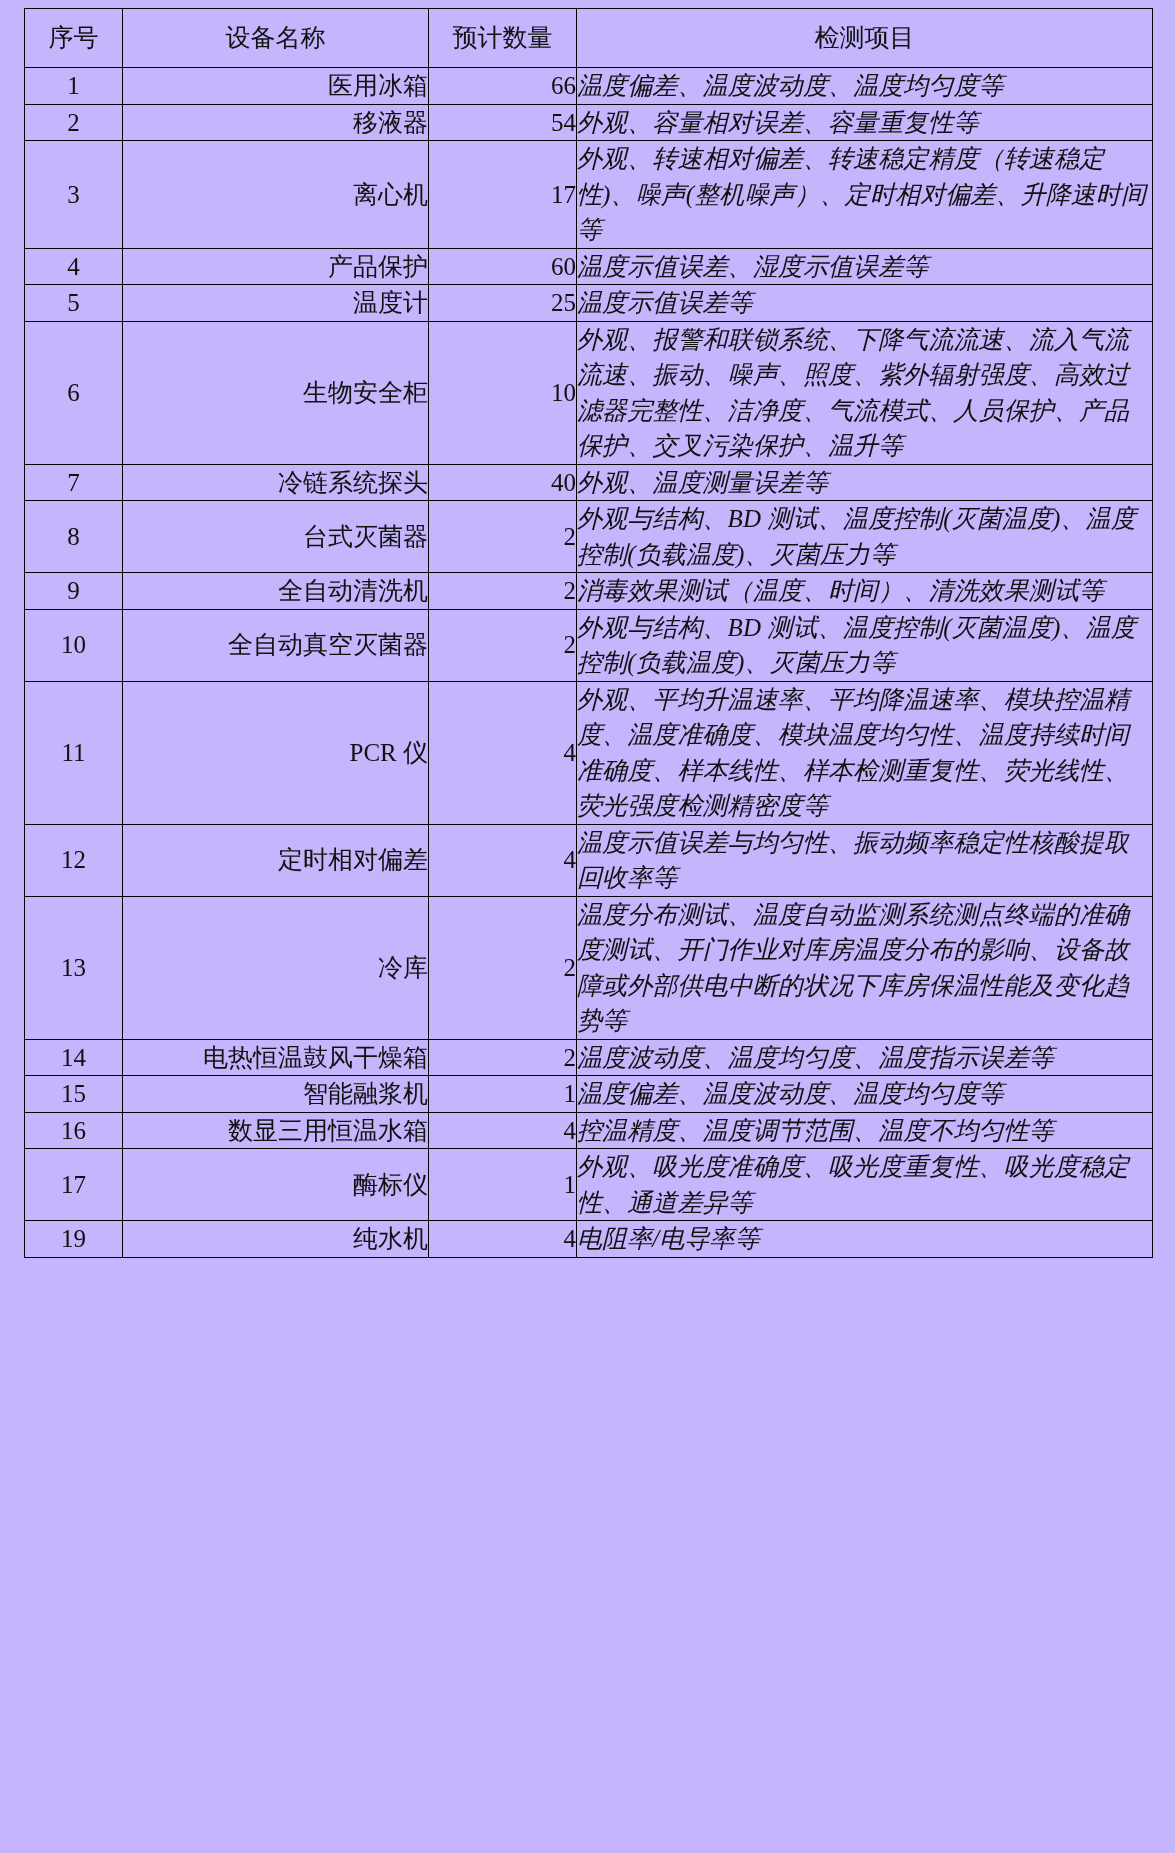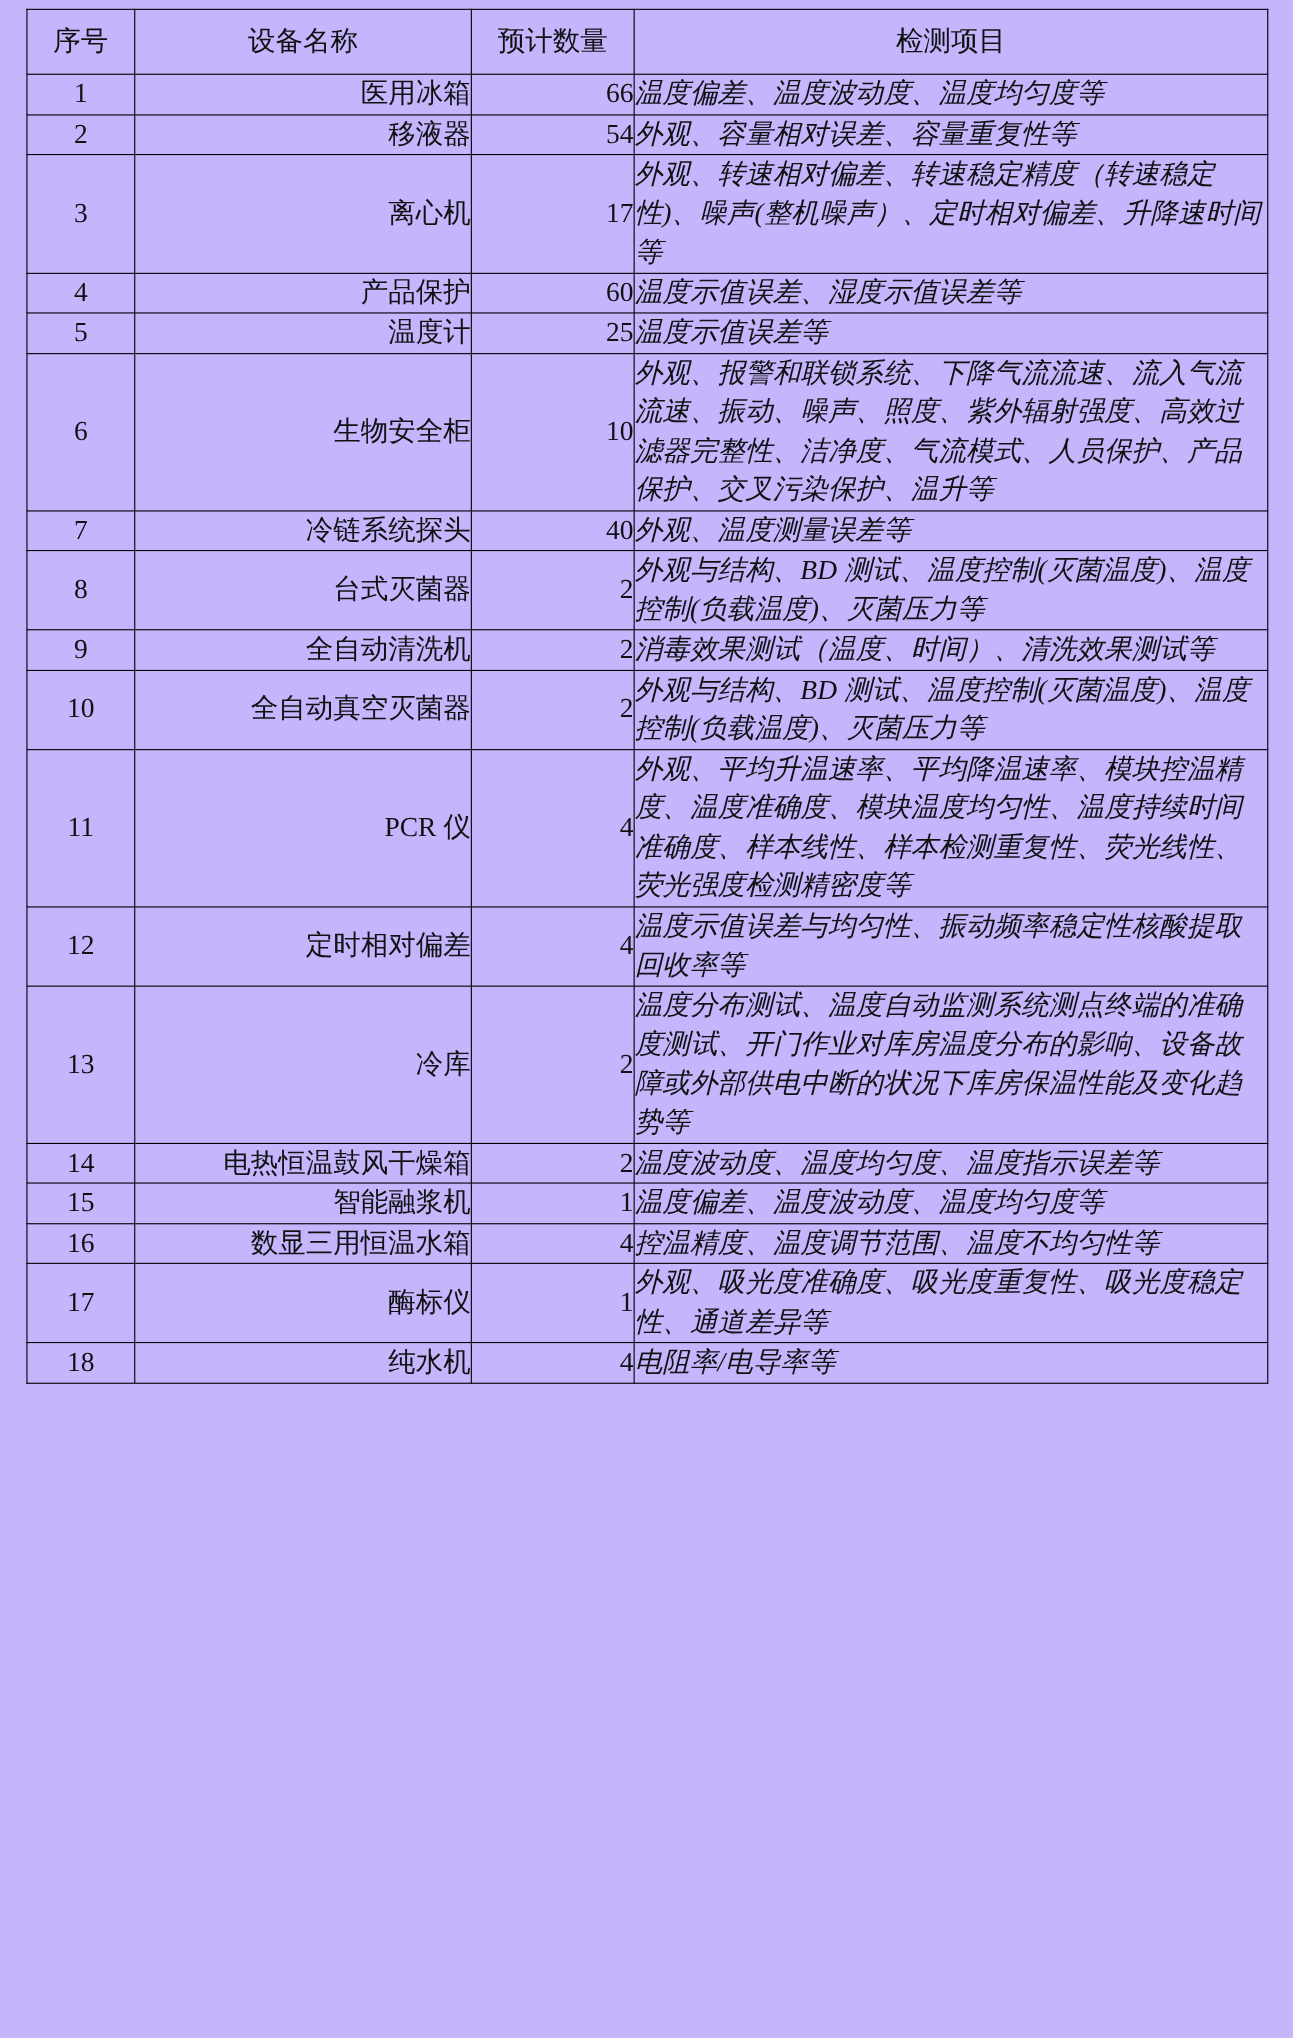--- a/index.html
+++ b/index.html
@@ -184,20 +184,20 @@
           <td class="cell-qty">4</td>
           <td class="cell-items">控温精度、温度调节范围、温度不均匀性等</td>
         </tr>
         <tr class="data-row">
           <td class="cell-seq">17</td>
           <td class="cell-name">酶标仪</td>
           <td class="cell-qty">1</td>
           <td class="cell-items">外观、吸光度准确度、吸光度重复性、吸光度稳定性、通道差异等</td>
         </tr>
         <tr class="data-row">
-          <td class="cell-seq">18</td>
+          <td class="cell-seq">19</td>
           <td class="cell-name">纯水机</td>
           <td class="cell-qty">4</td>
           <td class="cell-items">电阻率/电导率等</td>
         </tr>
       </tbody>
   </table>
 </div>
 
 </body></html>

